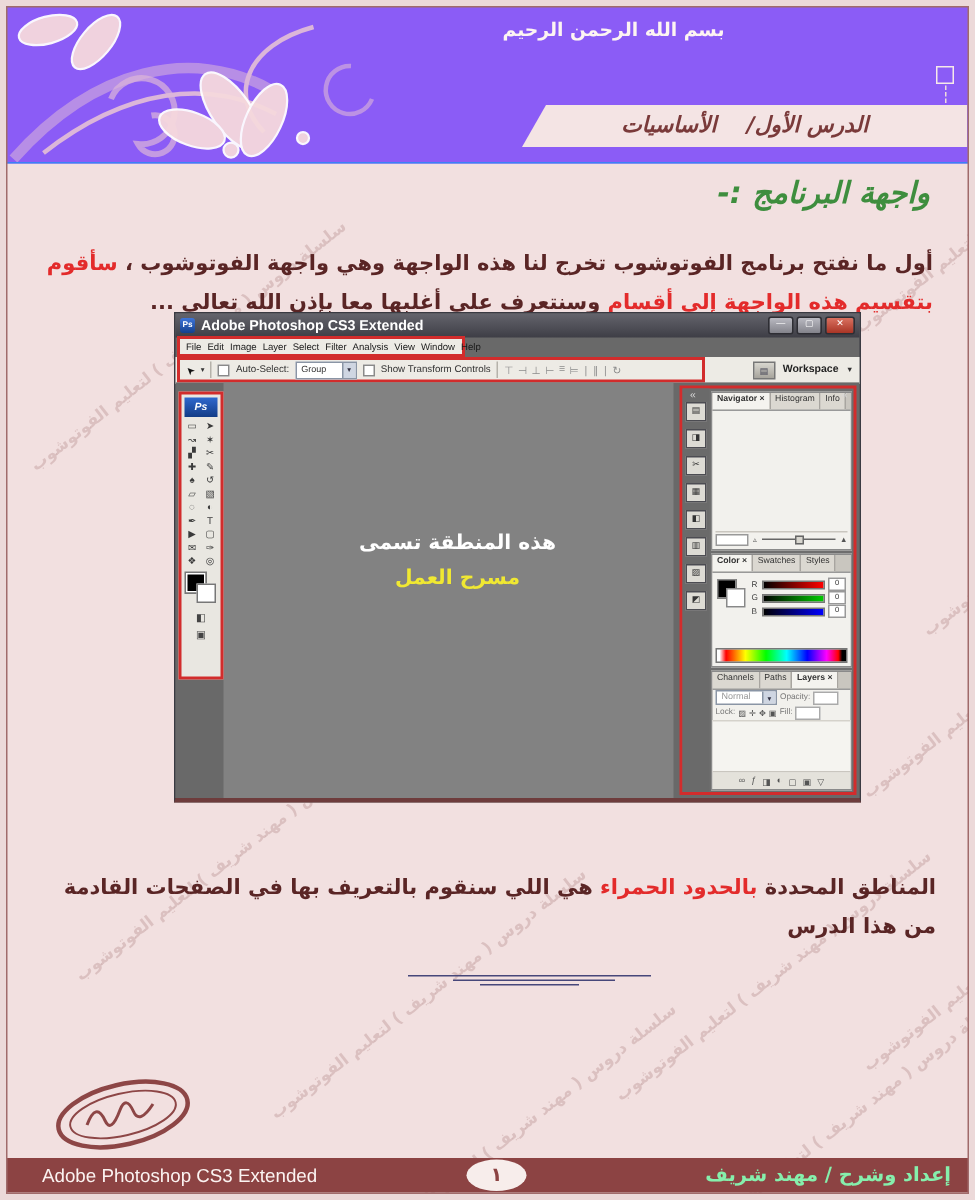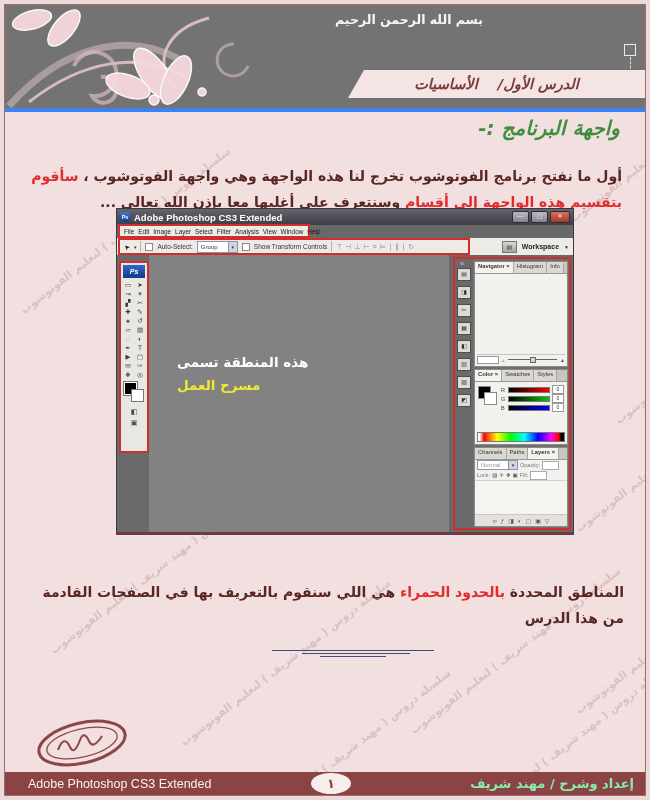--- a/index.html
+++ b/index.html
@@ -6,21 +6,21 @@
   body{width:650px;height:800px;font-family:"DejaVu Sans",sans-serif;}
   .page{position:relative;width:650px;height:800px;background:#F2E0E0;box-sizing:border-box;
         border:4px solid #ECD9D9;overflow:hidden;}
   .page::before{content:'';position:absolute;inset:0;border:1px solid #A06B6B;pointer-events:none;z-index:6;}
 
   
   .wm{position:absolute;z-index:0;font-size:11px;font-weight:bold;color:rgba(166,118,118,.30);
       white-space:nowrap;transform:rotate(-38deg);direction:rtl;}
 
   
-  .banner{position:absolute;left:0;right:0;top:0;height:104px;background:#737373;border-bottom:4px solid #3b82f6;z-index:2;}
+  .banner{position:absolute;left:0;right:0;top:0;height:104px;background:#8b5cf6;border-bottom:1px solid #3b82f6;z-index:2;}
   .banner svg{position:absolute;left:0;top:0;}
   .bismillah{position:absolute;top:8px;left:255px;width:300px;text-align:center;color:#FDF4F2;font-size:12.5px;font-weight:bold;direction:rtl;}
   .series{position:absolute;top:36px;right:28px;direction:rtl;color:#FBF1EF;font-size:14.5px;font-weight:bold;white-space:nowrap;}
   .series .script{font-style:italic;font-weight:bold;opacity:.95;font-size:16px;padding:0 4px;}
   .sqbullet{position:absolute;top:40px;right:10px;width:10px;height:10px;border:1px solid #F6E9E9;background:transparent;}
   .dashline{position:absolute;top:53px;right:15px;height:16px;border-left:1px dashed #F0DCDC;}
   .band{position:absolute;top:66px;left:344px;right:1px;height:28px;background:#F4E4E4;
         clip-path:polygon(16px 0,100% 0,100% 100%,0 100%);
         display:flex;align-items:center;justify-content:center;direction:rtl;
         color:#7A3A3A;font-size:14.5px;font-weight:bold;font-style:italic;}
@@ -67,21 +67,21 @@
   .move-glyph{display:inline-block;transform:rotate(-135deg);font-size:7px;color:#111;}
   .tiny-dd{font-size:5px;color:#333;}
   .opt-icons{display:flex;gap:3px;color:#8c8c8c;font-size:7px;}
   .opt-right{position:absolute;right:4px;top:0;height:17px;display:flex;align-items:center;gap:5px;}
   .bridge-icon{width:13px;height:10px;background:linear-gradient(#d8d6cf,#a7a49c);border:1px solid #777;
        font-size:6px;display:flex;align-items:center;justify-content:center;color:#445;}
   .ws-label{font-size:7px;font-weight:bold;color:#222;}
 
   .ps-main{position:absolute;left:0;right:0;top:46px;bottom:0;background:#696969;}
   .canvas{position:absolute;left:32px;right:124px;top:0;bottom:0;background:#828282;}
-  .canvas-label{position:absolute;left:60px;right:140px;top:96px;text-align:left;direction:rtl;
+  .canvas-label{position:absolute;left:60px;right:140px;top:96px;text-align:center;direction:rtl;
        font-family:"DejaVu Sans",sans-serif;font-weight:bold;font-size:13.5px;line-height:23px;}
   .cl1{color:#FFFFFF;}
   .cl2{color:#F0E832;}
 
   .ps-toolbox{position:absolute;left:2px;top:6px;width:30px;height:192px;background:#E9E7E1;
        display:flex;flex-direction:column;align-items:center;padding-top:2px;}
   .ps-logo{width:22px;height:13px;background:linear-gradient(#2F68CE,#123C86);color:#fff;font-size:7px;
        font-weight:bold;font-style:italic;display:flex;align-items:center;justify-content:center;margin-bottom:2px;}
   .tools{display:grid;grid-template-columns:12px 12px;justify-content:center;}
   .tools span{font-size:6.5px;line-height:9px;height:9px;text-align:center;color:#3a3a3a;}

